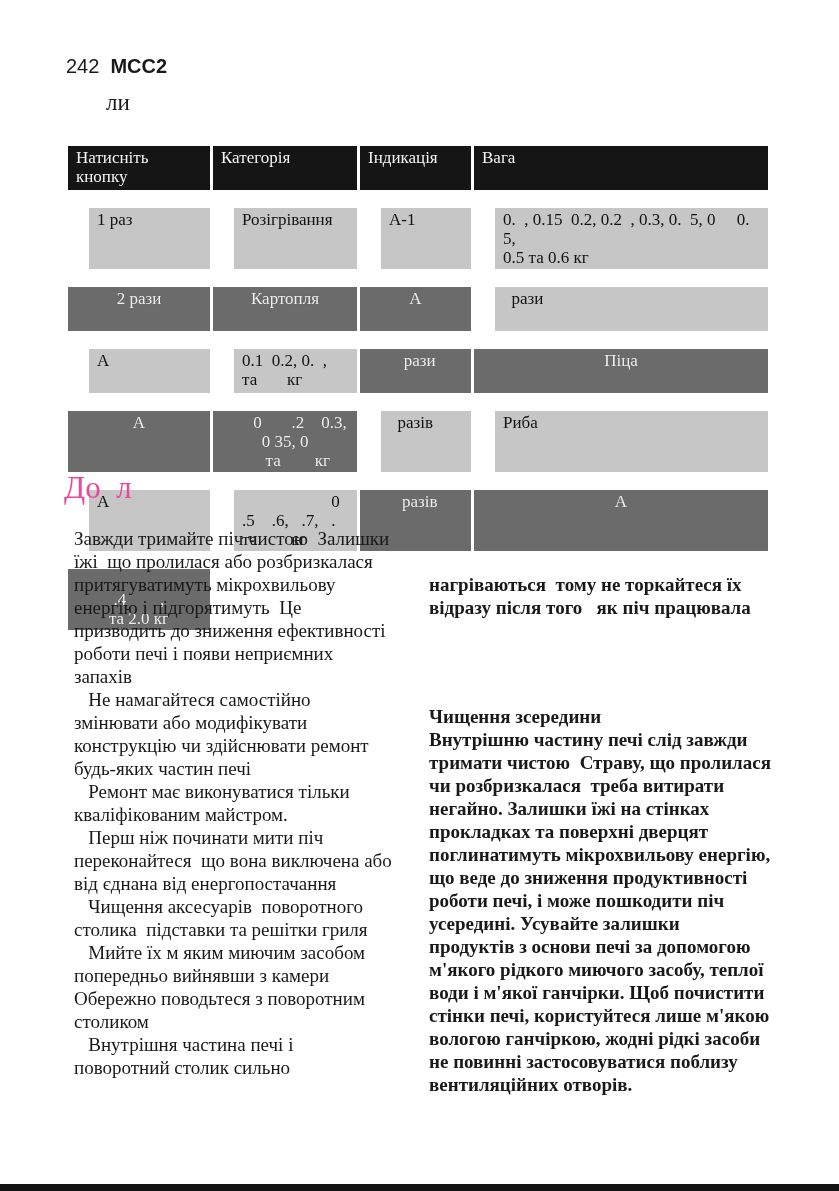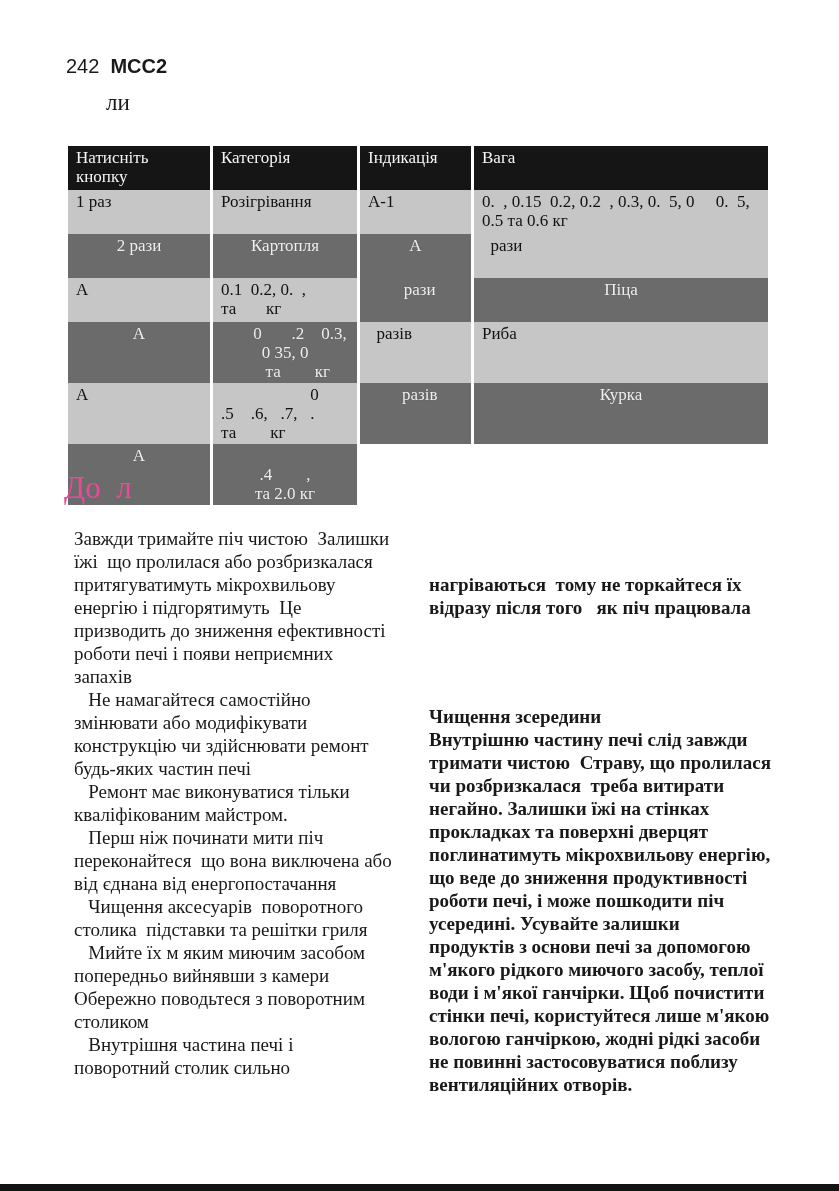--- a/index.html
+++ b/index.html
@@ -13,30 +13,30 @@
   }
   .page-header .model{font-weight:700;margin-left:11px;}
   .fragment-top{
     position:absolute;left:106px;top:90px;
     font-size:23px;color:#1a1a1a;
   }
   
   .cook-table{
     position:absolute;left:68px;top:146px;width:700px;
     display:grid;grid-template-columns:142px 144px 111px auto;
-    gap:0 3px;background:#ffffff;
+    gap:18px 3px;background:#ffffff;
   }
   .cell{
     padding:2px 8px;font-size:17px;line-height:19px;
     white-space:pre-wrap;overflow:hidden;
   }
   .cell.head{
     background:#151515;color:#f5f5f5;min-height:40px;
   }
-  .cell.light{background:#c6c6c6;color:#121212;min-height:40px;}
+  .cell.light{background:#c6c6c6;color:#121212;min-height:40px;margin-left:21px;}
   .cell.dark{background:#6b6b6b;color:#efefef;text-shadow:0 0 1px #555;min-height:40px;text-align:center;}
   
   .section-heading{
     position:absolute;left:64px;top:470px;
     font-size:31px;font-weight:400;color:#ec4899;white-space:pre;
   }
   
   .body-col{
     position:absolute;top:527px;width:368px;
     font-size:19px;line-height:23px;color:#191919;white-space:pre-wrap;
@@ -85,21 +85,20 @@
   <div class="cell dark">       0       .2    0.3, 0 35, 0
       та        кг</div>
 
   <div class="cell light">  разів</div>
   <div class="cell light">Риба</div>
   <div class="cell light">А</div>
   <div class="cell light">                     0       .5    .6,   .7,   .
 та        кг</div>
 
   <div class="cell dark">  разів</div>
-  <div class="cell dark">Курка</div>
   <div class="cell dark">А</div>
   <div class="cell dark">                                             .4        ,
 та 2.0 кг</div>
 </div>
 
 <div class="section-heading">До  л</div>
 
 <div class="body-col left">Завжди тримайте піч чистою  Залишки
 їжі  що пролилася або розбризкалася
 притягуватимуть мікрохвильову

